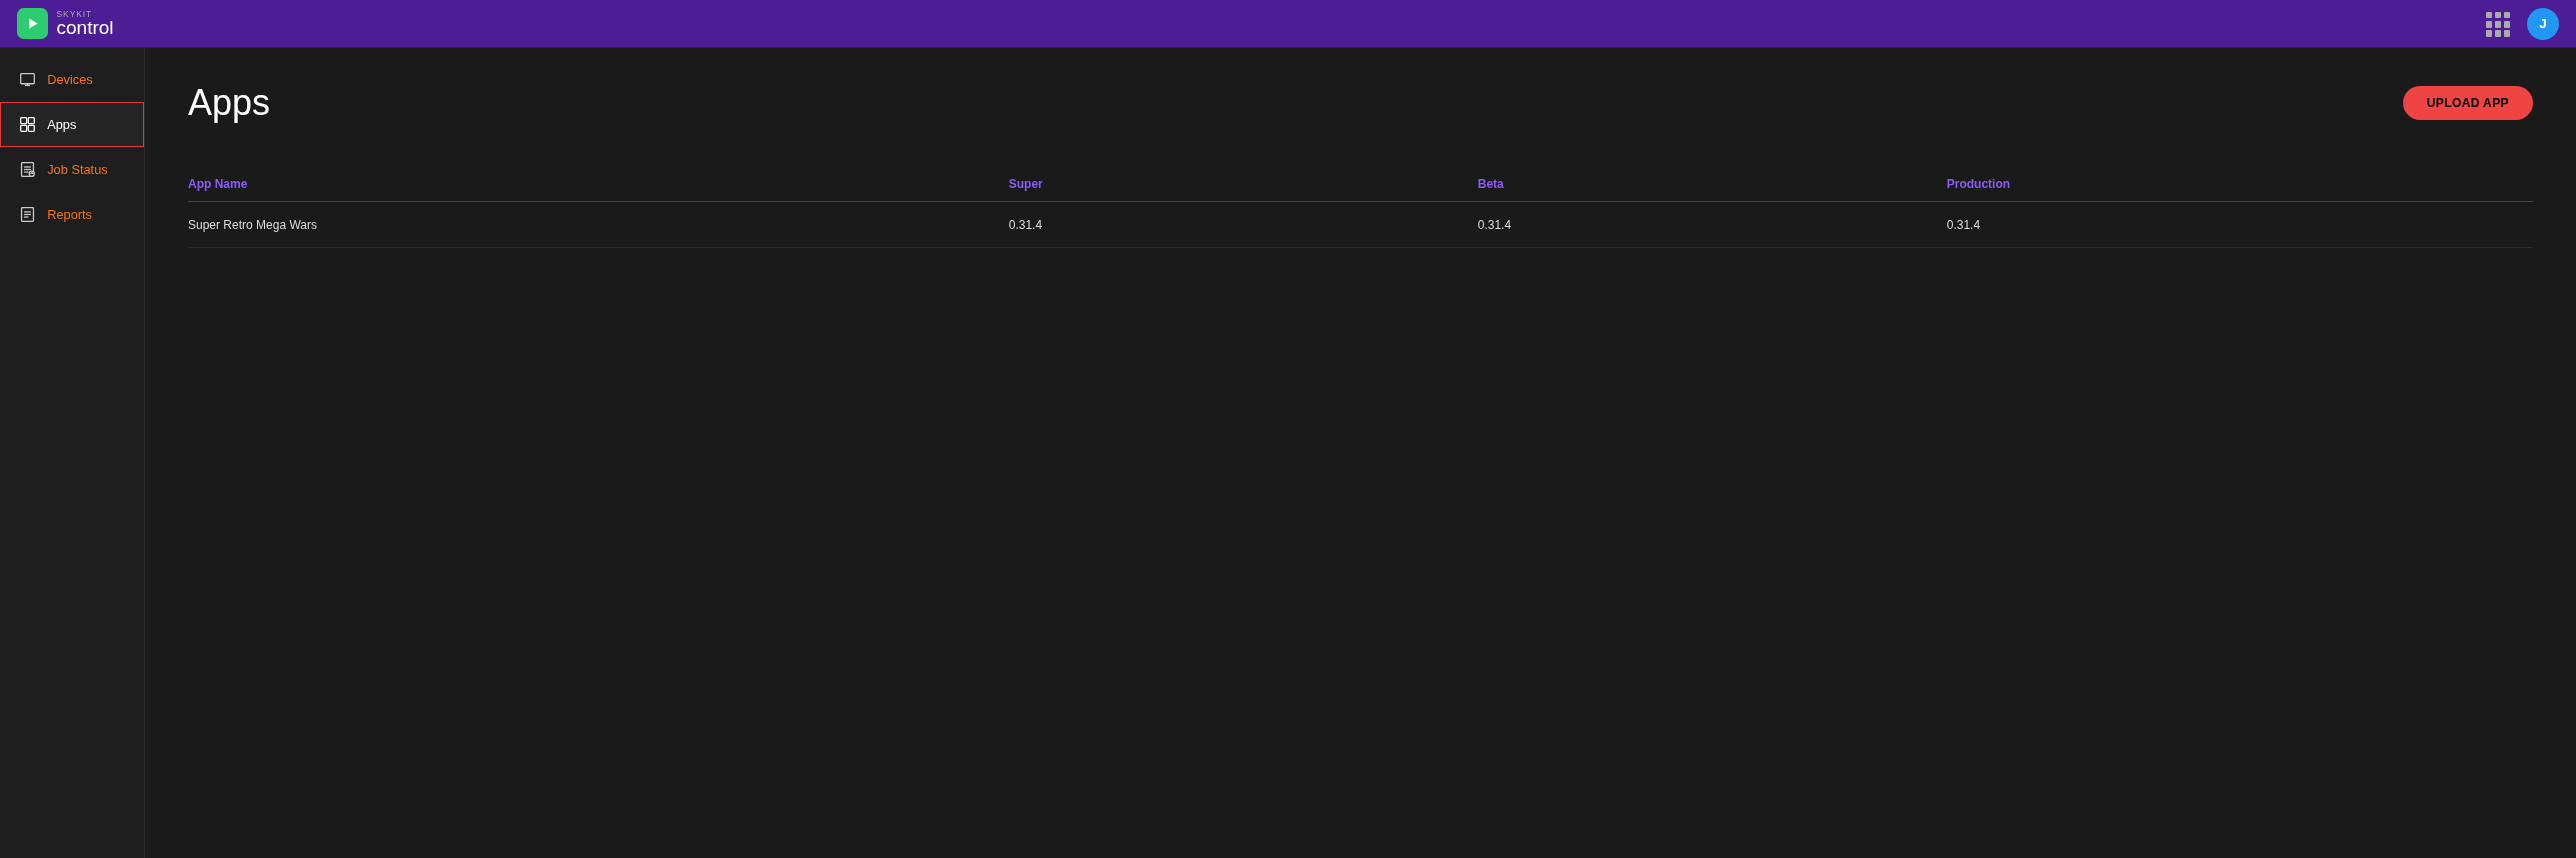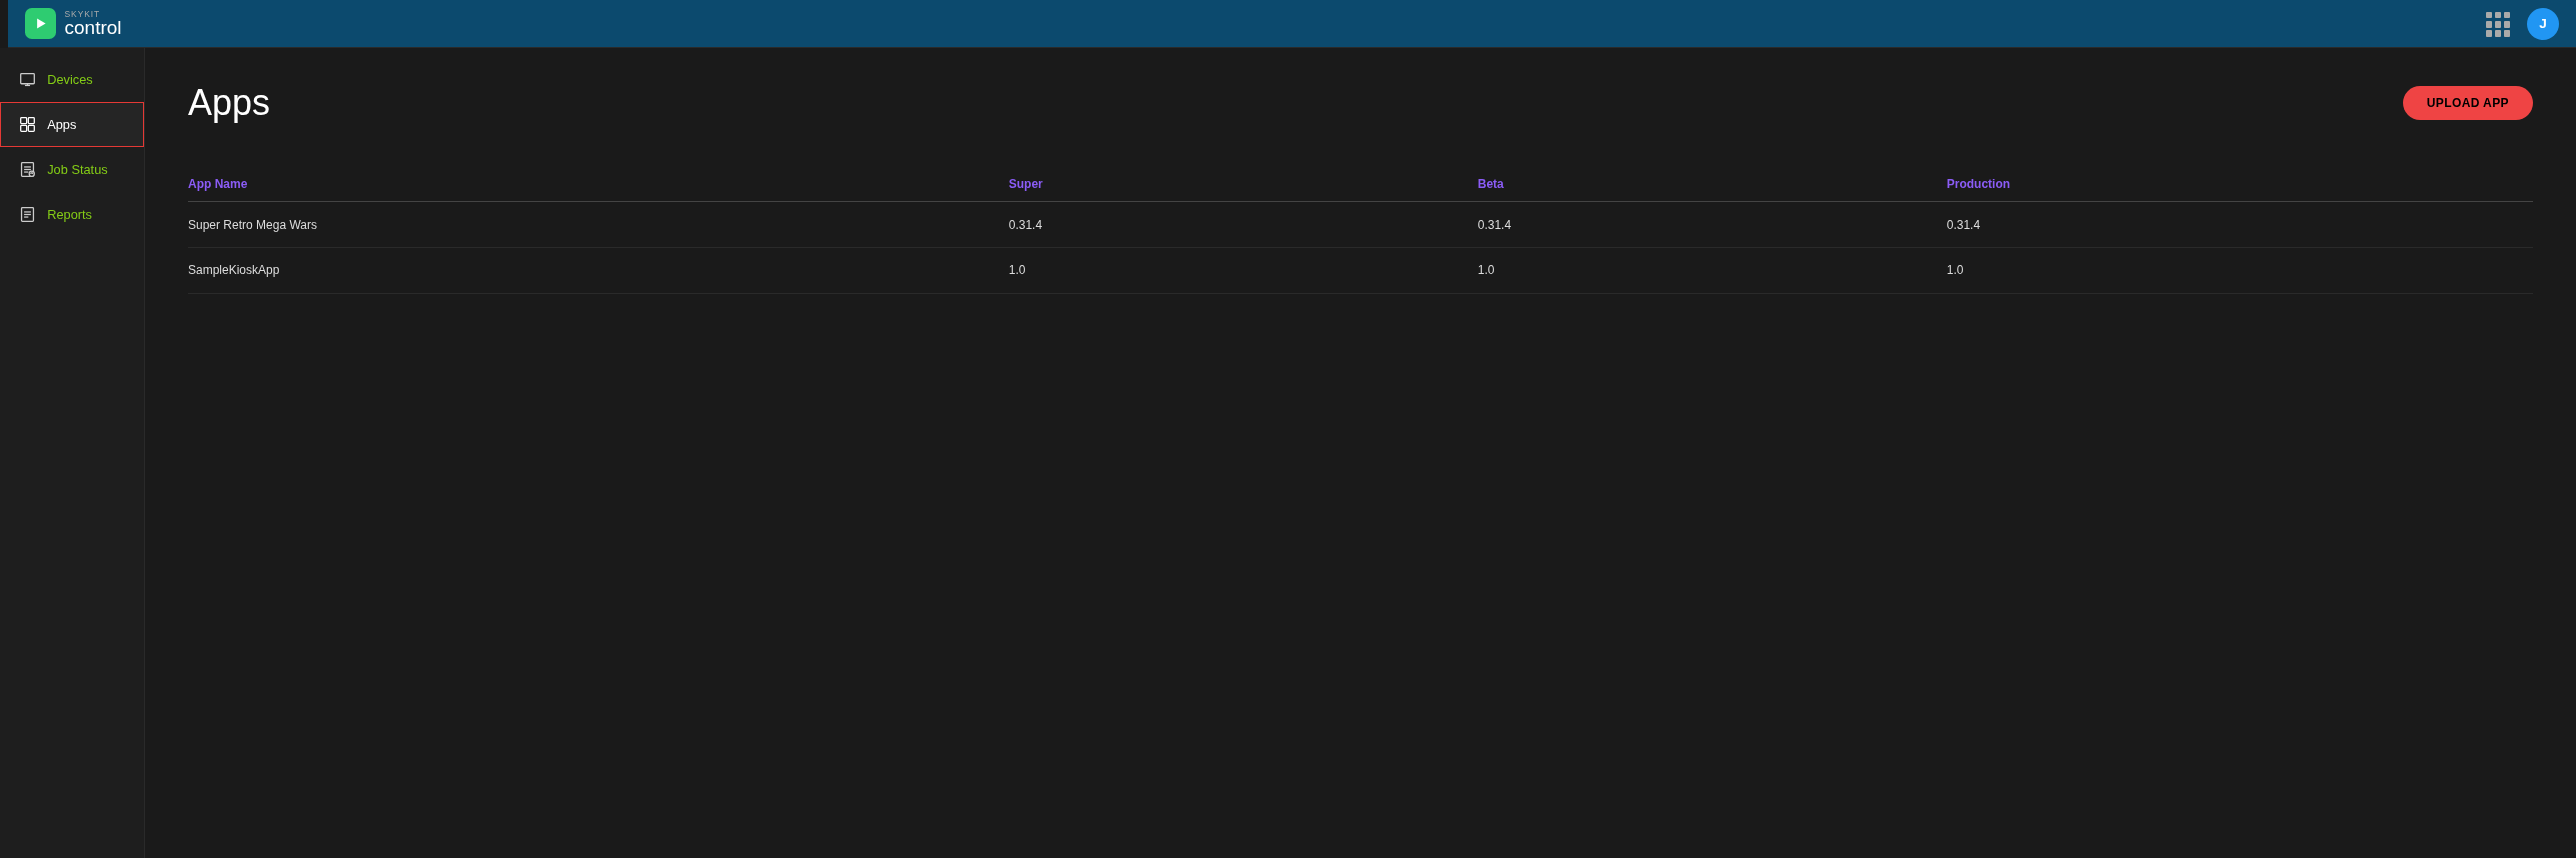--- a/index.html
+++ b/index.html
@@ -13,29 +13,28 @@
       color: #ffffff;
       font-family: 'Segoe UI', Arial, sans-serif;
       width: 100%;
       min-height: 100vh;
       display: flex;
       flex-direction: column;
     }
 
     
     .top-header {
-      background-color: #0c4a6e;
+      background-color: #4c1d95;
       height: 48px;
       display: flex;
       align-items: center;
       justify-content: space-between;
       padding: 0 17px;
       border-bottom: 0.9px solid #2a2a2a;
       flex-shrink: 0;
-      margin-left: 8px;
     }
 
     .logo-area {
       display: flex;
       align-items: center;
       gap: 8.5px;
     }
 
     .logo-arrow {
       width: 31px;
@@ -126,21 +125,21 @@
       padding: 8.5px 0;
       flex-shrink: 0;
     }
 
     .sidebar-item {
       display: flex;
       align-items: center;
       gap: 10.2px;
       padding: 12px 17px;
       cursor: pointer;
-      color: #84cc16;
+      color: #f97316;
       font-size: 12.8px;
       font-weight: 400;
       border: 1.7px solid transparent;
       position: relative;
     }
 
     .sidebar-item.active {
       color: #ffffff;
       border: 1.7px solid #e53935;
       background-color: #252525;
@@ -343,24 +342,18 @@
           <th class="col-production">Production</th>
         </tr>
       </thead>
       <tbody id="table-body">
           <tr>
             <td>Super Retro Mega Wars</td>
             <td>0.31.4</td>
             <td>0.31.4</td>
             <td>0.31.4</td>
           </tr>
-          <tr>
-            <td>SampleKioskApp</td>
-            <td>1.0</td>
-            <td>1.0</td>
-            <td>1.0</td>
-          </tr>
         </tbody>
     </table>
 
   </main>
 </div>
 
 
 </body></html>

